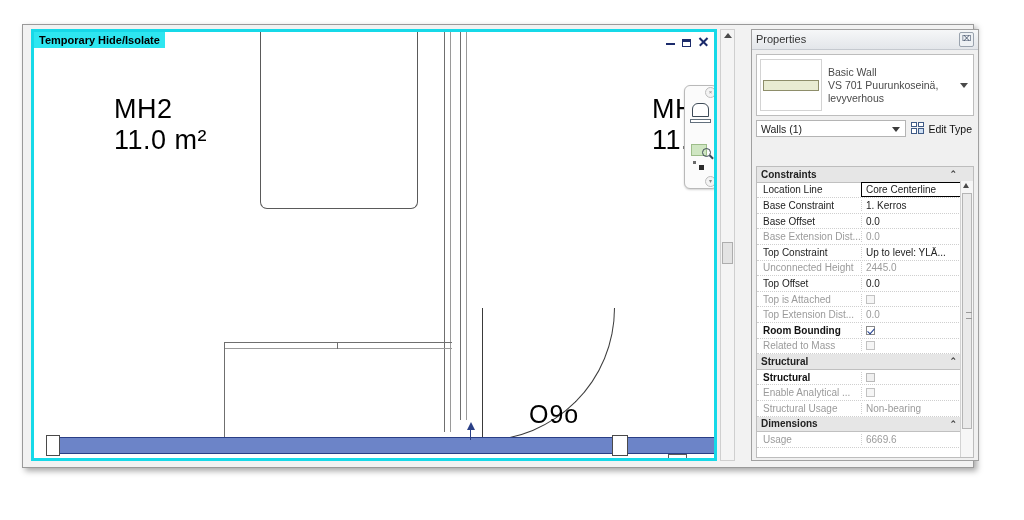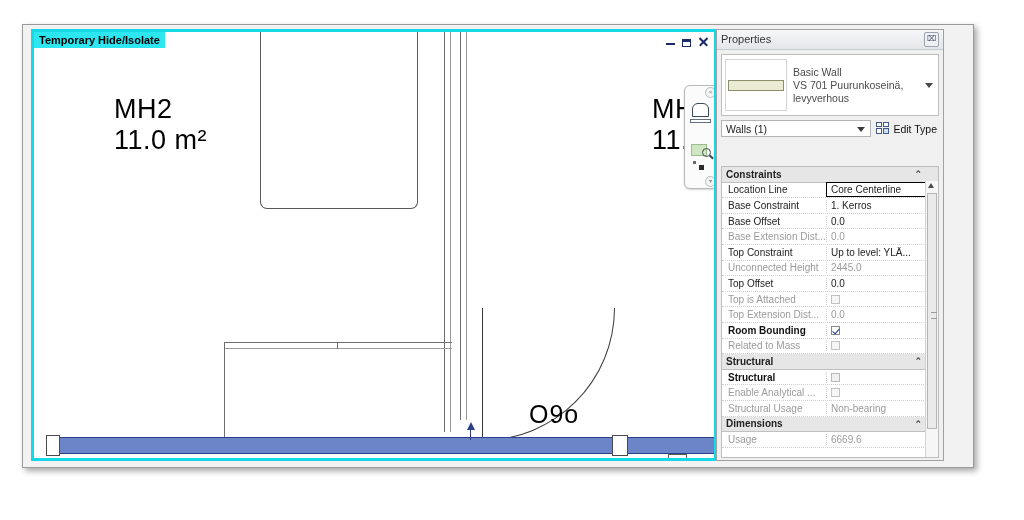--- a/index.html
+++ b/index.html
@@ -133,21 +133,21 @@
     position:absolute;left:697px;top:4px;width:15px;height:432px;
     background:#f4f4f4;border:1px solid #cfcfcf;box-sizing:border-box;
   }
   #viewscroll .sb-up{position:absolute;left:3px;top:3px;width:0;height:0;
       border-left:4px solid transparent;border-right:4px solid transparent;border-bottom:5px solid #4b4b4b;}
   #viewscroll .sb-thumb{position:absolute;left:1px;top:212px;width:11px;height:22px;
       background:#e3e3e3;border:1px solid #adadad;box-sizing:border-box;}
 
   
   #props{
-    position:absolute;left:693px;top:4px;width:228px;height:432px;
+    position:absolute;left:728px;top:4px;width:228px;height:432px;
     background:#f0f0f0;border:1px solid #a0a0a0;box-sizing:border-box;
     font-size:10px;color:#222;overflow:hidden;
   }
   #props-title{
     height:19px;line-height:19px;padding:0 4px;
     background:linear-gradient(#f6f7f8,#e3e6ea);
     border-bottom:1px solid #c5c9cf;
     display:flex;align-items:center;justify-content:space-between;
     font-size:11px;color:#333;
   }

